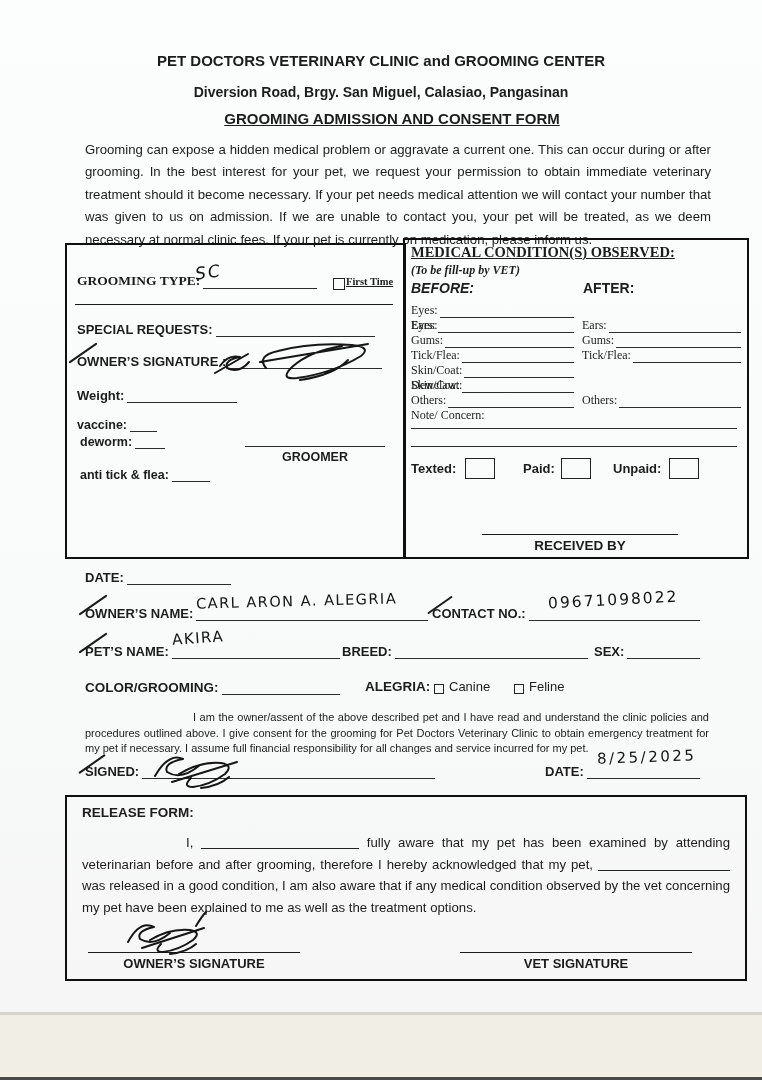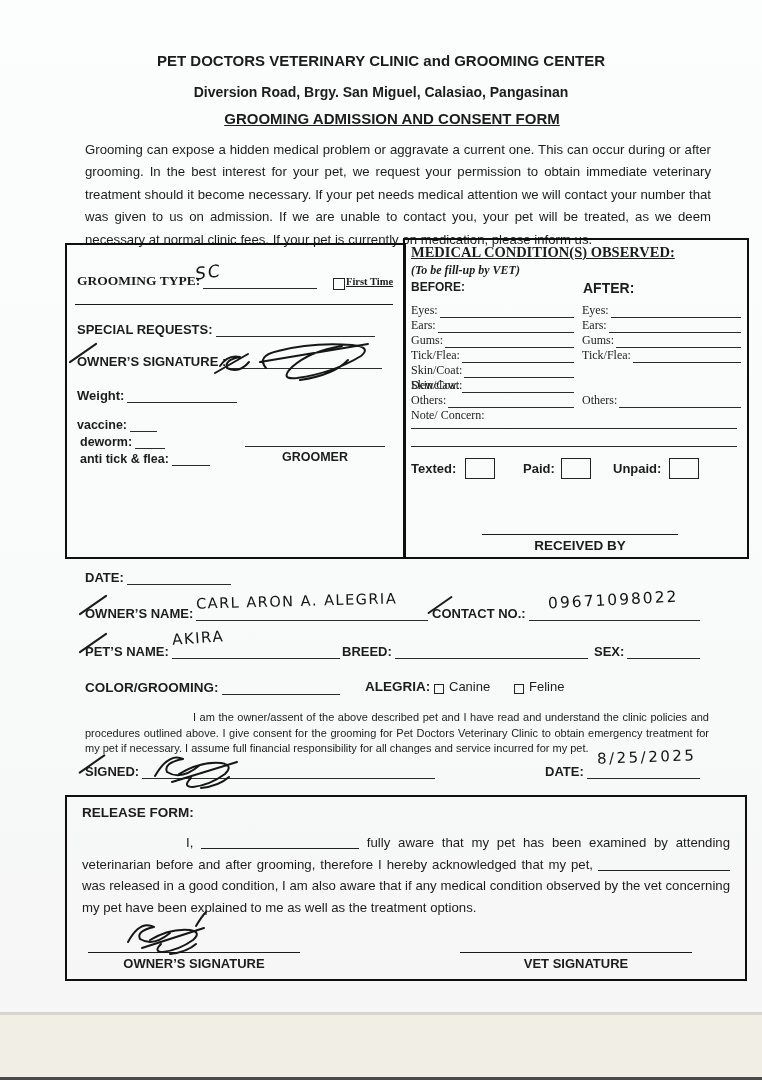--- a/index.html
+++ b/index.html
@@ -76,34 +76,34 @@
 
   <div class="row" style="left:77px;top:418px;width:80px;">
     <span class="lbl b" style="font-size:12.5px;">vaccine:</span>
     <span class="grow"></span>
   </div>
   <div class="row" style="left:80px;top:435px;width:85px;">
     <span class="lbl b" style="font-size:12.5px;">deworm:</span>
     <span class="grow"></span>
   </div>
   <div class="row" style="left:80px;top:452px;width:130px;">
-    <span class="lbl b" style="font-size:12.5px;">anti tick &amp; flea:</span>
+    <span class="lbl b" style="font-size:12.5px;margin-top:16px;">anti tick &amp; flea:</span>
     <span class="grow"></span>
   </div>
   <div class="abs" style="left:245px;top:446px;width:140px;border-bottom:1px solid #2b2b2b;"></div>
   <div class="abs b" style="left:245px;top:450px;width:140px;text-align:center;font-size:12.5px;">GROOMER</div>
 
   <div class="abs" style="left:403px;top:238px;width:342px;height:317px;border:2px solid #0f0f0f;"></div>
 
   <div class="abs b u serif" style="left:411px;top:244px;font-size:14.5px;">MEDICAL CONDITION(S) OBSERVED:</div>
   <div class="abs b serif" style="left:411px;top:263px;font-size:12px;font-style:italic;">(To be fill-up by VET)</div>
-  <div class="abs b" style="left:411px;top:280px;font-size:12px;">BEFORE:</div>
+  <div class="abs b" style="left:411px;top:280px;font-size:14px;font-style:italic;">BEFORE:</div>
   <div class="abs b" style="left:583px;top:280px;font-size:14px;">AFTER:</div>
 
-  <div class="mrow" style="top:303px;">
+  <div class="mrow" style="top:303px;flex-direction:column;">
     <span class="mcell c1">
         <span class="ml">Eyes:</span>
         <span class="mln"></span>
       </span>
     <span class="mcell c2">
         <span class="ml">Eyes:</span>
         <span class="mln"></span>
       </span>
   </div>
   <div class="mrow" style="top:318px;">

